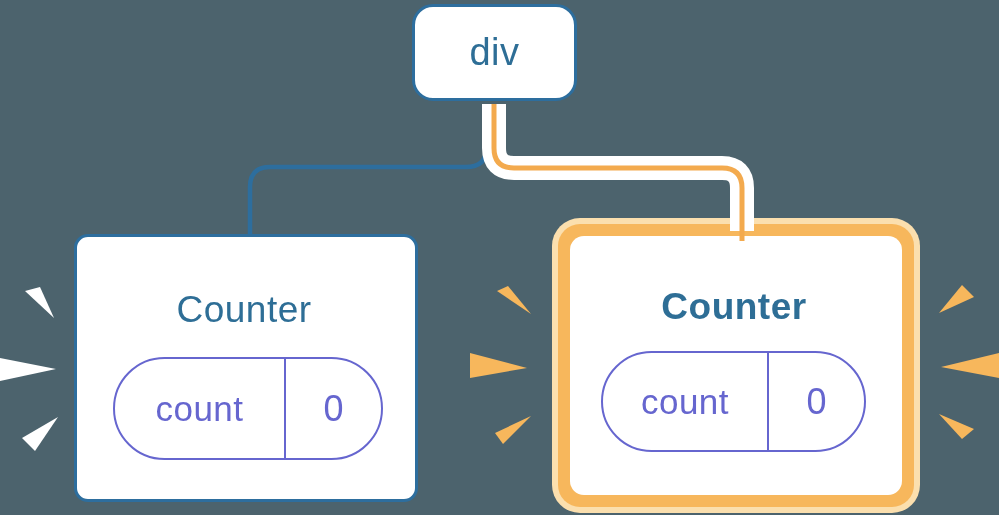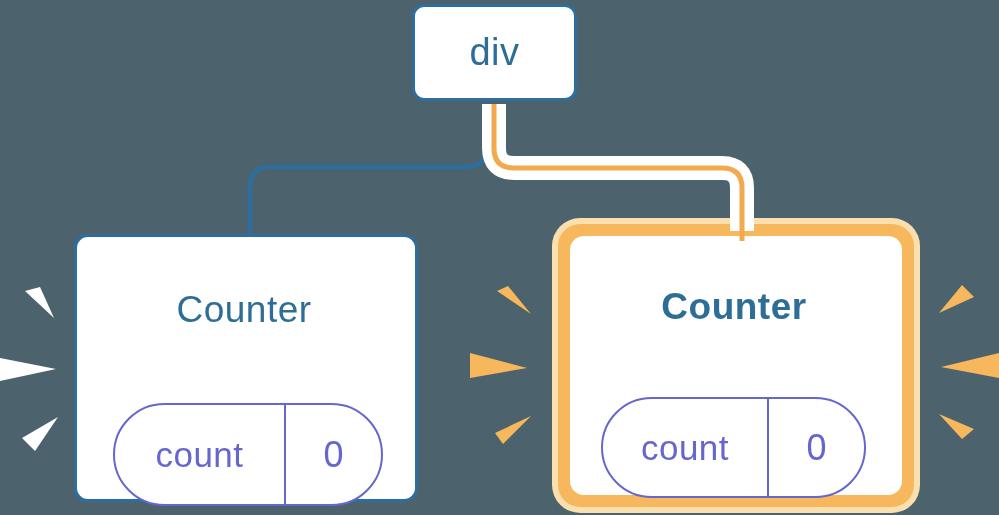--- a/index.html
+++ b/index.html
@@ -27,21 +27,21 @@
   .spark-white  { fill: var(--white, #ffffff); }
   .spark-orange { fill: var(--orange-border, #f7b75c); }
 
   
   .node-div {
     position: absolute;
     left: 412px; top: 4px;
     width: 165px; height: 97px;
     background: var(--white, #ffffff);
     border: 3px solid var(--blue, #2d6e9e);
-    border-radius: 12px;
+    border-radius: 21px;
     box-sizing: border-box;
     display: flex; align-items: center; justify-content: center;
     z-index: 2;
   }
   .node-div-label {
     color: var(--heading, #2e6e96);
     font-size: 38px;
     letter-spacing: 0.5px;
   }
 
@@ -97,21 +97,20 @@
 
   .state-pill {
     position: absolute;
     display: flex;
     border: 2.5px solid var(--purple, #6666cf);
     border-radius: 999px;
     box-sizing: border-box;
     background: var(--white, #ffffff);
     color: var(--purple, #6666cf);
     overflow: hidden;
-    margin-top: 46px;
   }
   .card-left .state-pill  { left: 36px; top: 120px; width: 270px; height: 103px; }
   .card-right-body .state-pill { left: 31px; top: 115px; width: 265px; height: 101px; }
 
   .pill-key-cell {
     flex: 1;
     display: flex; align-items: center; justify-content: center;
     border-right: 2.5px solid var(--purple, #6666cf);
     font-size: 35px;
     letter-spacing: 0.5px;

